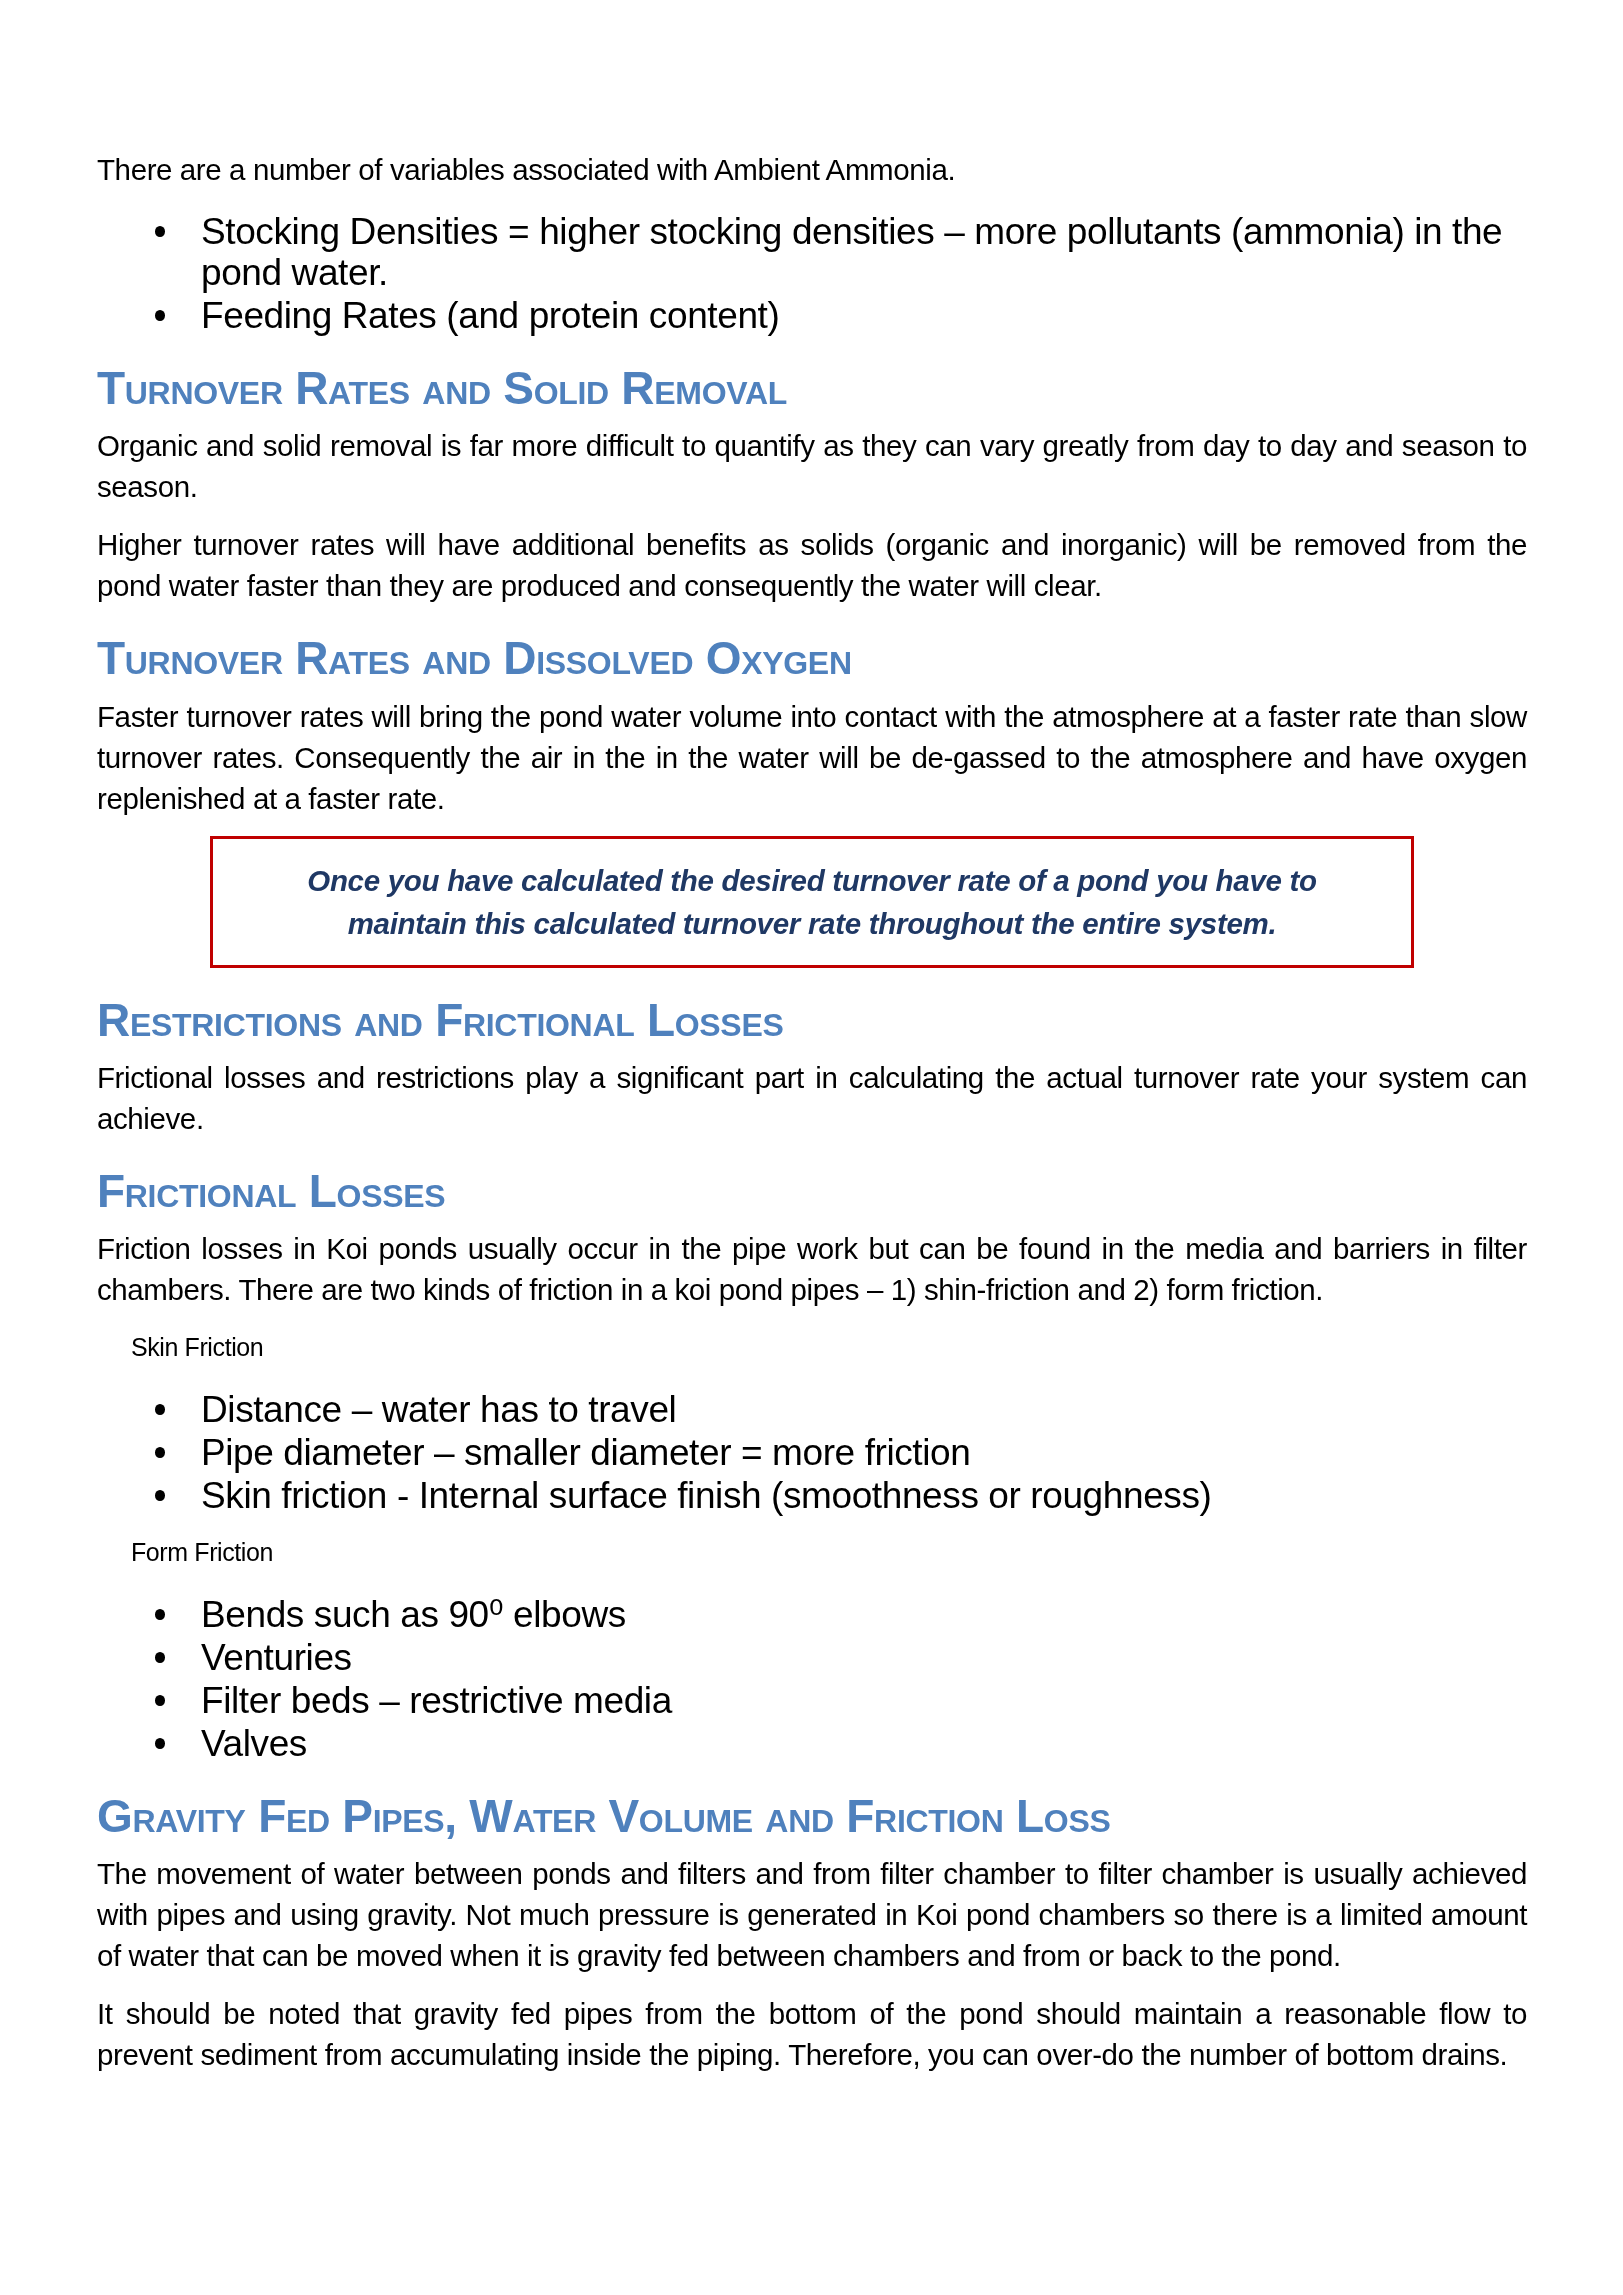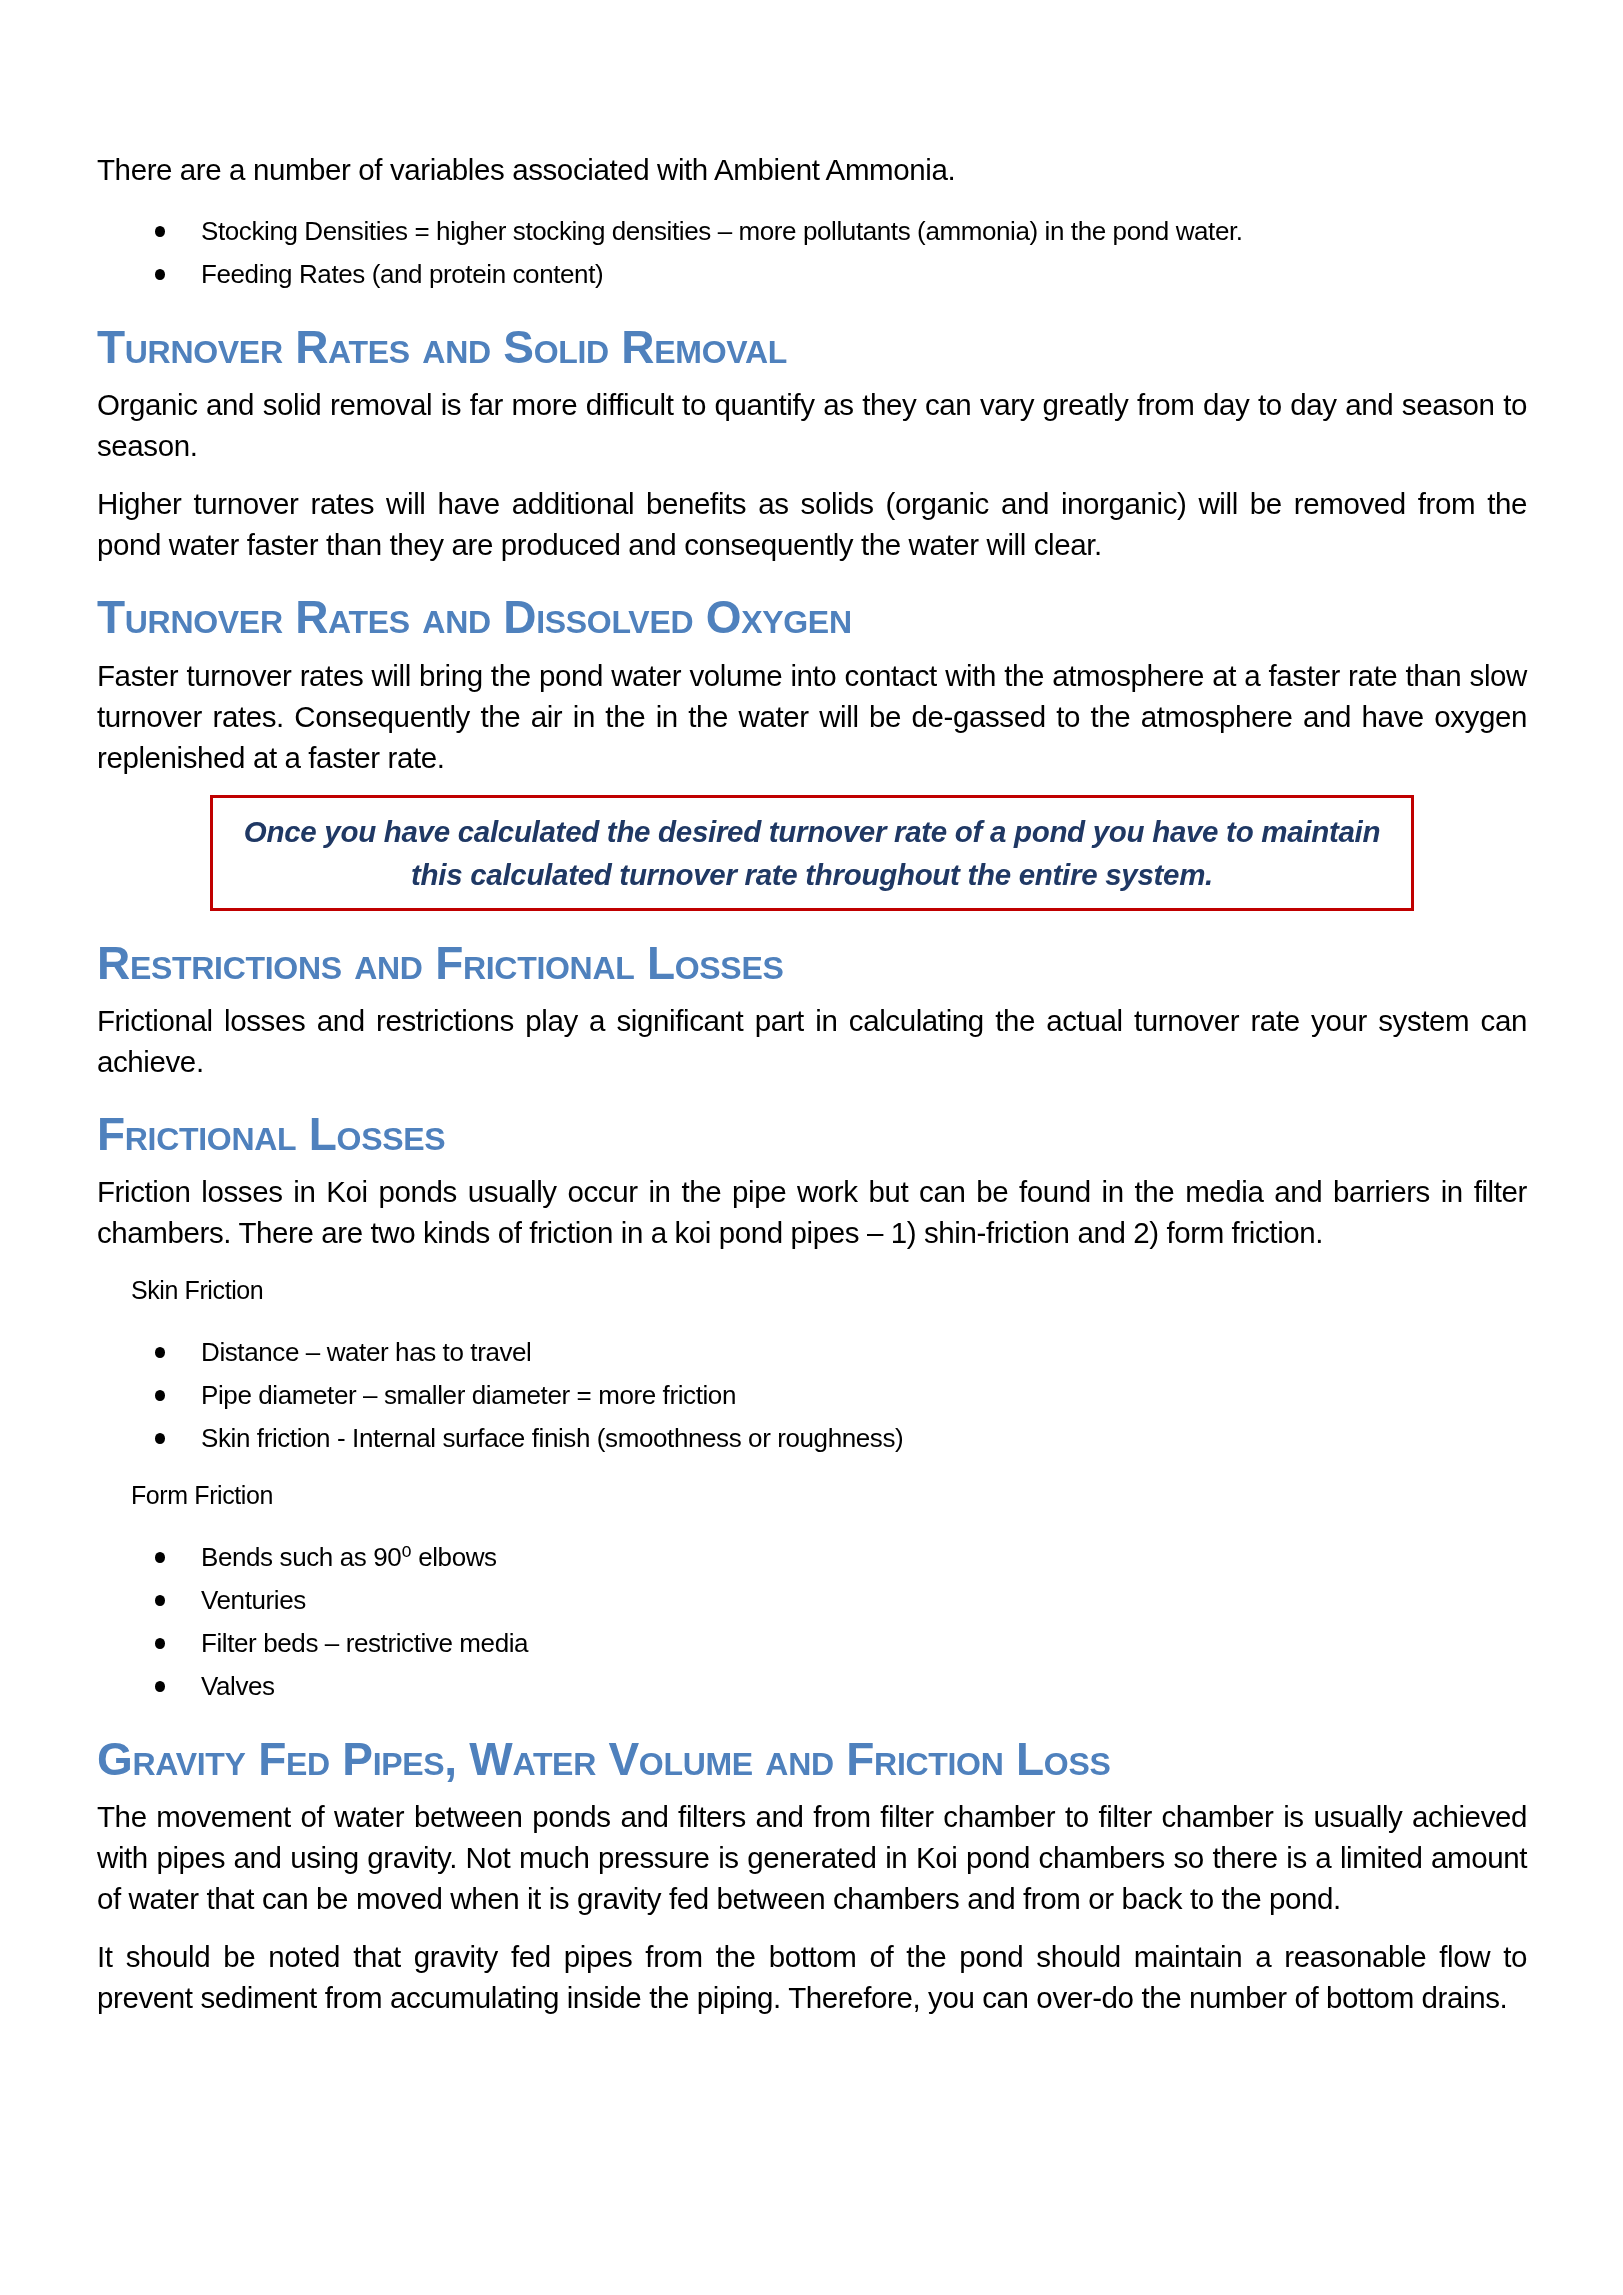--- a/index.html
+++ b/index.html
@@ -37,21 +37,21 @@
 
   ul.bullet-list {
     list-style: none;
     margin: 21px 0 0 0;
     padding: 0;
   }
 
   ul.bullet-list li {
     position: relative;
     padding-left: 104px;
-    font-size: 26px;
+    font-size: 37px;
     line-height: 41px;
     letter-spacing: -0.4px;
     margin: 0 0 2px 0;
     text-align: left;
   }
 
   ul.bullet-list li .dot {
     position: absolute;
     left: 58px;
     top: 15px;
@@ -79,21 +79,21 @@
     text-align: center;
   }
 
   .callout .callout-text {
     font-size: 29.5px;
     line-height: 43px;
     font-weight: 700;
     font-style: italic;
     letter-spacing: -0.3px;
     color: #1F3864;
-    margin: 4px;
+    margin: 12px;
   }
 
   .page-footer {
     position: absolute;
     left: 0;
     right: 0;
     top: 2148px;
     text-align: center;
     font-size: 29px;
     line-height: 38px;

